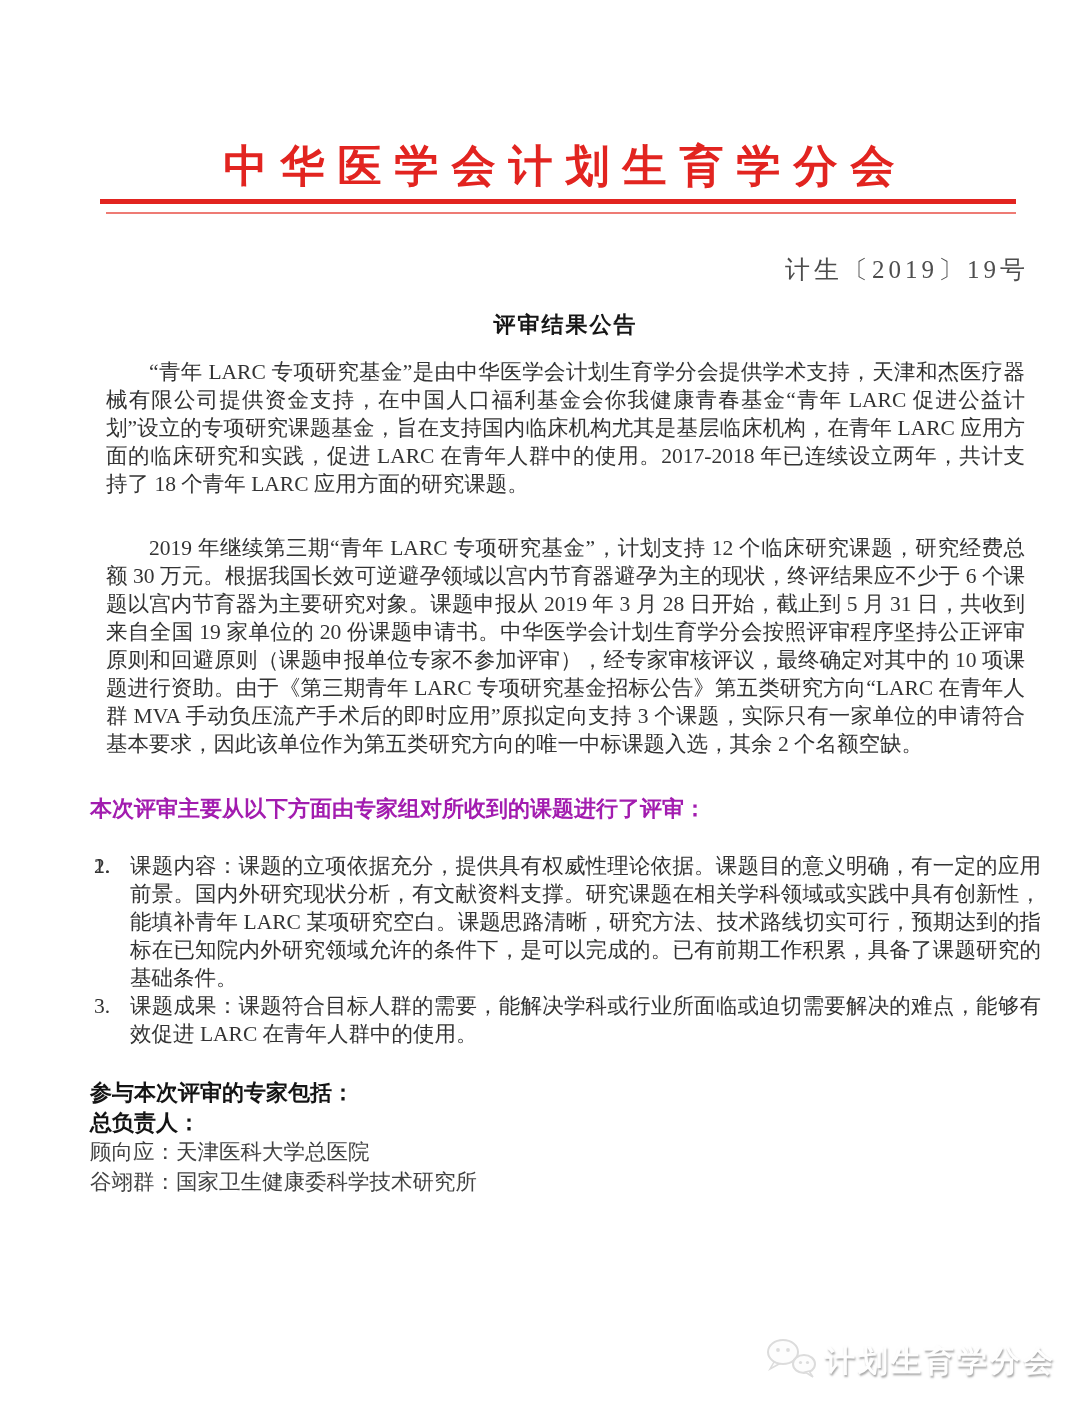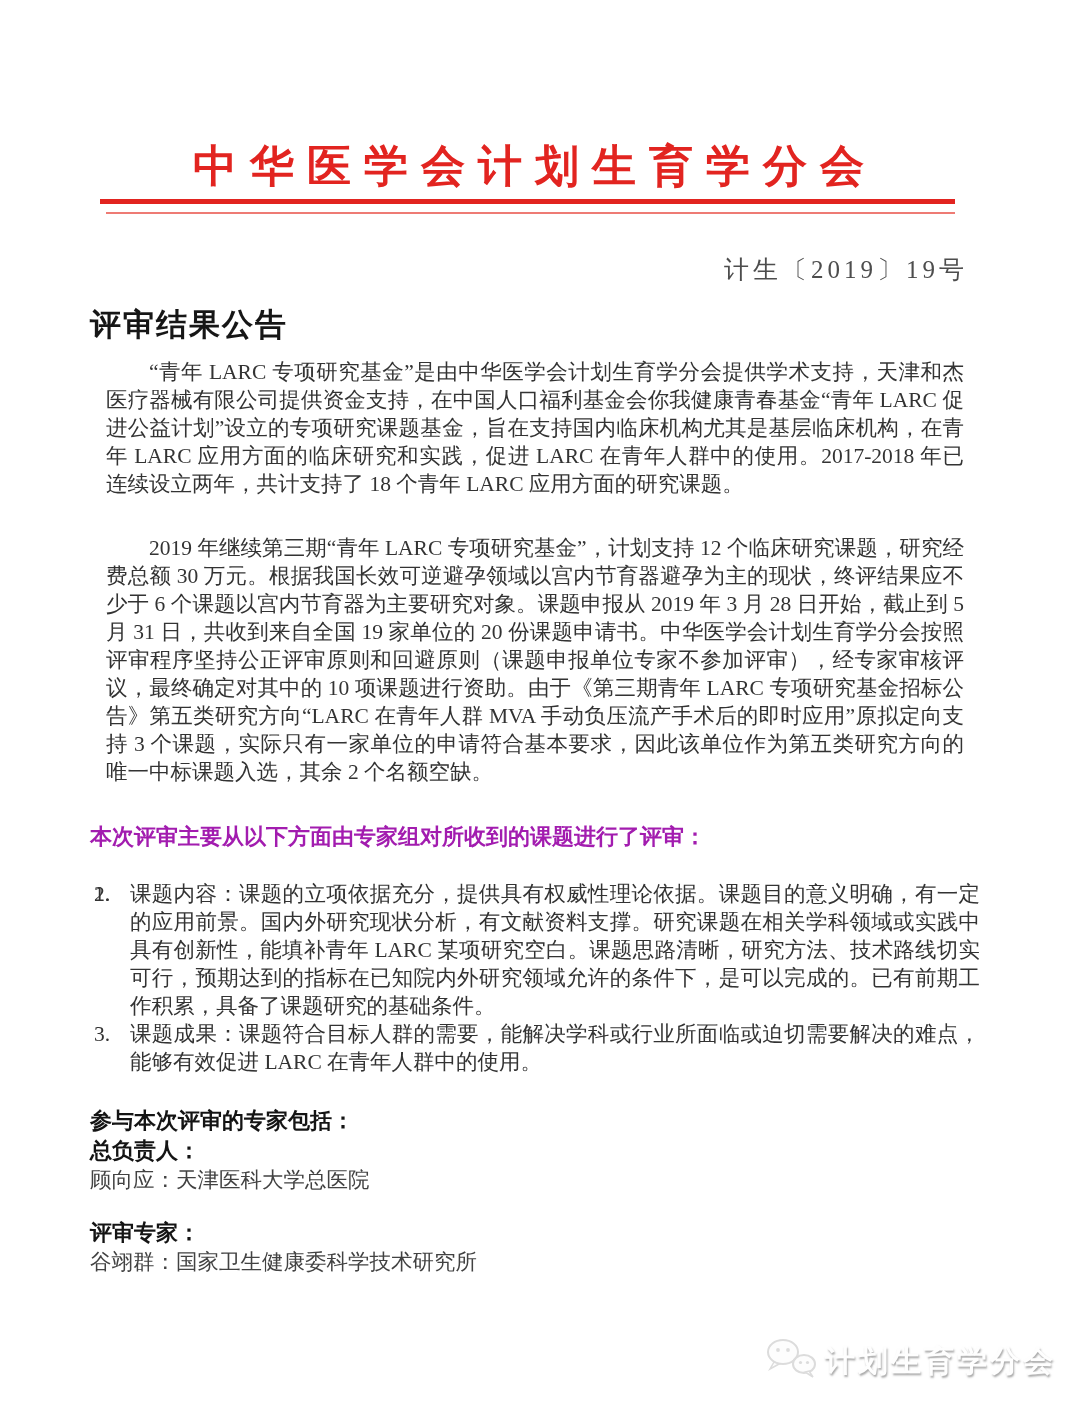--- a/index.html
+++ b/index.html
@@ -4,21 +4,21 @@
 <style>
   html, body { margin: 0; padding: 0; background: #ffffff; }
   .page {
     position: relative;
     width: 1080px;
     height: 1403px;
     margin: 0 auto;
     background: #ffffff;
     overflow: hidden;
     box-sizing: border-box;
-    padding: 142px 100px 0 90px;
+    padding: 142px 39px 0 90px;
     font-family: "Liberation Serif", "DejaVu Serif", serif;
     color: #333333;
   }
 
   
   .org-title {
     text-align: center;
     font-family: "Liberation Serif", "DejaVu Serif", serif;
     font-weight: bold;
     font-size: 44px;
@@ -49,23 +49,24 @@
     font-family: "Liberation Sans", "DejaVu Sans", sans-serif;
     font-weight: bold;
     font-size: 27px;
     letter-spacing: 1px;
     color: #161616;
   }
   .subtitle {
     margin-top: 22px;
     height: 34px;
     line-height: 34px;
+    text-align: center;
     font-family: "Liberation Sans", "DejaVu Sans", sans-serif;
     font-weight: bold;
-    font-size: 31px;
+    font-size: 22px;
     letter-spacing: 2px;
     color: #161616;
   }
 
   .para {
     margin: 16px;
     font-size: 21.5px;
     line-height: 28px;
     color: #333333;
     text-align: justify;
@@ -162,21 +163,20 @@
       <span>课题成果：课题符合目标人群的需要，能解决学科或行业所面临或迫切需要解决的难点，能够有效促进 LARC 在青年人群中的使用。</span>
     </div>
   </div>
 
   <div class="bold-heading experts-heading">参与本次评审的专家包括：</div>
 
   <div class="bold-heading lead-heading">总负责人：</div>
 
   <div class="expert-line">顾向应：天津医科大学总医院</div>
 
-  <div class="bold-heading reviewers-heading">评审专家：</div>
 
 
   <div class="expert-line">谷翊群：国家卫生健康委科学技术研究所</div>
 
   <div class="watermark">
     <span>
       <svg width="56" height="44" viewBox="0 0 56 44">
         <g fill="#fdfdfd" stroke="#dcdcdc" stroke-width="2">
           <ellipse cx="20" cy="15" rx="15" ry="12"></ellipse>
           <path d="M11 25 L7 32 L16 27 Z" stroke-width="1.5"></path>

